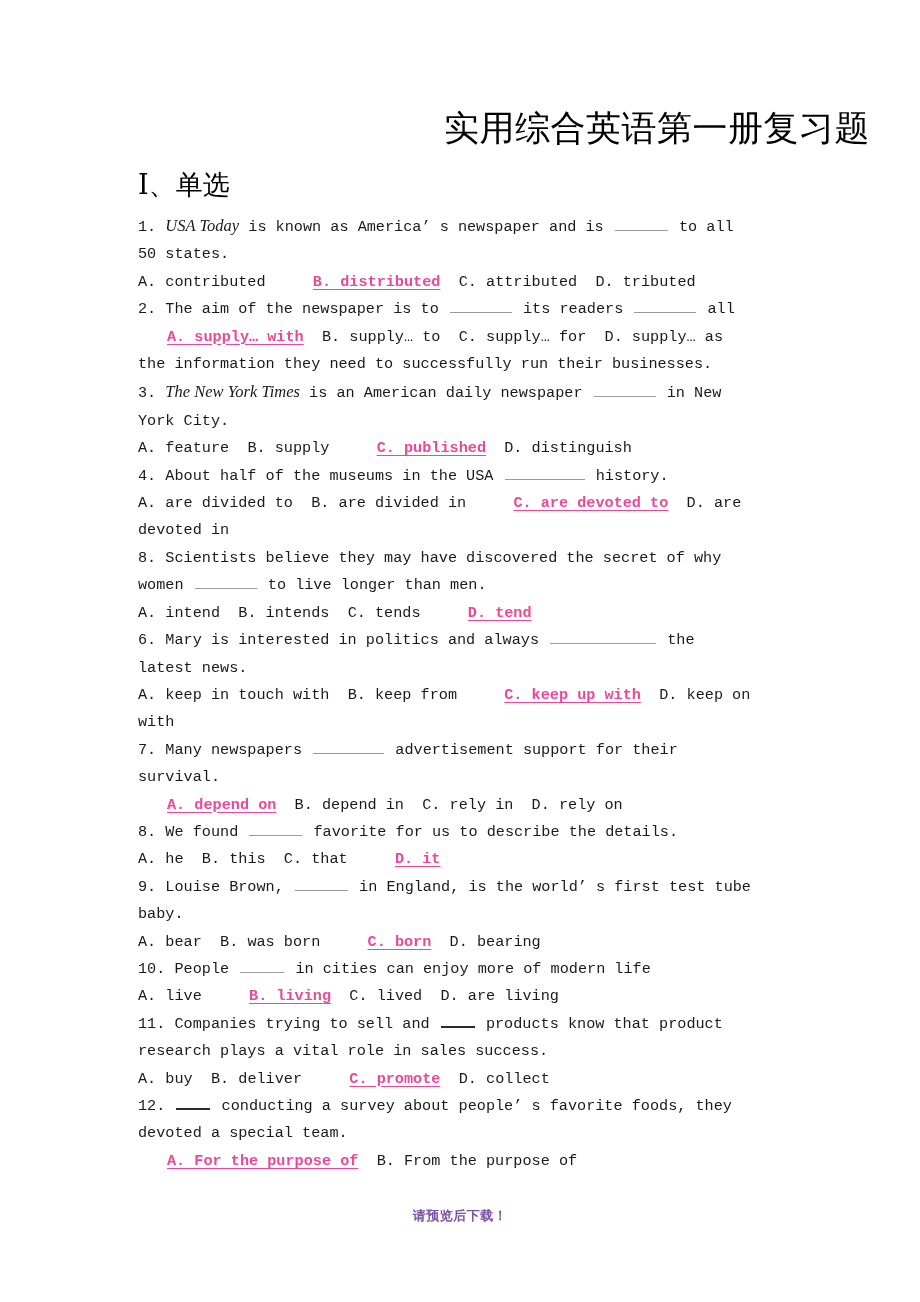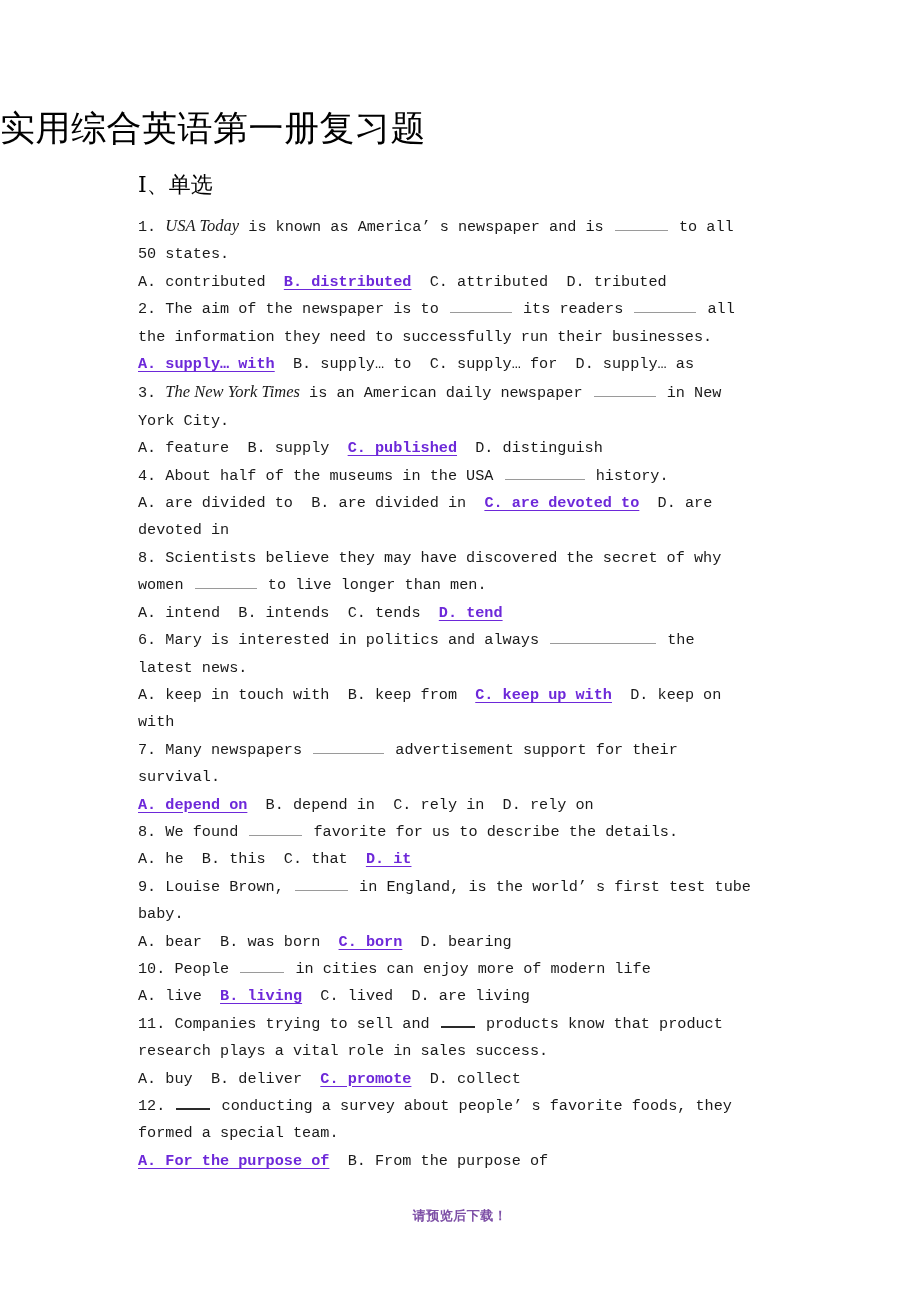--- a/index.html
+++ b/index.html
@@ -23,36 +23,37 @@
     height: 1302px;
     padding: 0;
   }
 
   
   .doc-title {
     position: absolute;
     left: 0;
     top: 104px;
     width: 837px;
-    text-align: left;
+    text-align: right;
     font-family: "Liberation Serif", "DejaVu Serif", serif;
     font-size: 35px;
     line-height: 50px;
     letter-spacing: 0.5px;
     color: #000;
     white-space: nowrap;
+    padding-left: 33px;
   }
 
   
   .section-heading {
     position: absolute;
     left: 138px;
     top: 168px;
     font-family: "Liberation Serif", "DejaVu Serif", serif;
-    font-size: 22px;
+    font-size: 27px;
     line-height: 34px;
     color: #000;
     white-space: nowrap;
   }
 
   
   .body-block {
     position: absolute;
     left: 138px;
     top: 212px;
@@ -71,21 +72,22 @@
   .ital {
     font-family: Liberation Serif, serif;
     font-style: italic;
     font-size: 16.5px;
   }
 
   .ans {
     font-weight: bold;
     text-decoration: underline;
     text-underline-offset: 3px;
-    color: #6d28d9;
+    color: #ec4899;
+    margin-left: 29px;
   }
 
   .blank {
     display: inline-block;
     border-bottom: 1px solid #9a9a9a;
     height: 13px;
     vertical-align: baseline;
     margin: 0 2px;
   }
   .blank.b4  { width: 34px; }
@@ -124,22 +126,22 @@
 
   <div class="section-heading">Ⅰ、单选</div>
 
   <div class="body-block">
 
     <div class="line"><span>1. </span><span class="ital">USA Today</span><span> is known as America’ s newspaper and is </span><span class="blank b6"></span><span> to all</span></div>
     <div class="line">50 states.</div>
     <div class="line"><span>A. contributed</span>&nbsp;&nbsp;<span class="ans">B. distributed</span>&nbsp;&nbsp;<span>C. attributed</span>&nbsp;&nbsp;<span>D. tributed</span></div>
 
     <div class="line"><span>2. The aim of the newspaper is to </span><span class="blank b7"></span><span> its readers </span><span class="blank b7"></span><span> all</span></div>
+    <div class="line"><span class="ans">A. supply… with</span>&nbsp;&nbsp;<span>B. supply… to</span>&nbsp;&nbsp;<span>C. supply… for</span>&nbsp;&nbsp;<span>D. supply… as</span></div>
     <div class="line">the information they need to successfully run their businesses.</div>
-    <div class="line"><span class="ans">A. supply… with</span>&nbsp;&nbsp;<span>B. supply… to</span>&nbsp;&nbsp;<span>C. supply… for</span>&nbsp;&nbsp;<span>D. supply… as</span></div>
 
     <div class="line"><span>3. </span><span class="ital">The New York Times</span><span> is an American daily newspaper </span><span class="blank b7"></span><span> in New</span></div>
     <div class="line">York City.</div>
     <div class="line"><span>A. feature</span>&nbsp;&nbsp;<span>B. supply</span>&nbsp;&nbsp;<span class="ans">C. published</span>&nbsp;&nbsp;<span>D. distinguish</span></div>
 
     <div class="line"><span>4. About half of the museums in the USA </span><span class="blank b9"></span><span> history.</span></div>
     <div class="line"><span>A. are divided to</span>&nbsp;&nbsp;<span>B. are divided in</span>&nbsp;&nbsp;<span class="ans">C. are devoted to</span>&nbsp;&nbsp;<span>D. are</span></div>
     <div class="line">devoted in</div>
 
     <div class="line">8. Scientists believe they may have discovered the secret of why</div>
@@ -163,20 +165,20 @@
     <div class="line"><span>A. bear</span>&nbsp;&nbsp;<span>B. was born</span>&nbsp;&nbsp;<span class="ans">C. born</span>&nbsp;&nbsp;<span>D. bearing</span></div>
 
     <div class="line"><span>10. People </span><span class="blank b5"></span><span> in cities can enjoy more of modern life</span></div>
     <div class="line"><span>A. live</span>&nbsp;&nbsp;<span class="ans">B. living</span>&nbsp;&nbsp;<span>C. lived</span>&nbsp;&nbsp;<span>D. are living</span></div>
 
     <div class="line"><span>11. Companies trying to sell and </span><span class="blank b4 dark"></span><span> products know that product</span></div>
     <div class="line">research plays a vital role in sales success.</div>
     <div class="line"><span>A. buy</span>&nbsp;&nbsp;<span>B. deliver</span>&nbsp;&nbsp;<span class="ans">C. promote</span>&nbsp;&nbsp;<span>D. collect</span></div>
 
     <div class="line"><span>12. </span><span class="blank b4 dark"></span><span> conducting a survey about people’ s favorite foods, they</span></div>
-    <div class="line">formed a special team.</div>
+    <div class="line">devoted a special team.</div>
     <div class="line"><span class="ans">A. For the purpose of</span>&nbsp;&nbsp;<span>B. From the purpose of</span></div>
 
   </div>
 
   <div class="footer-note">请预览后下载！</div>
 
 </div>
 
 </body></html>

